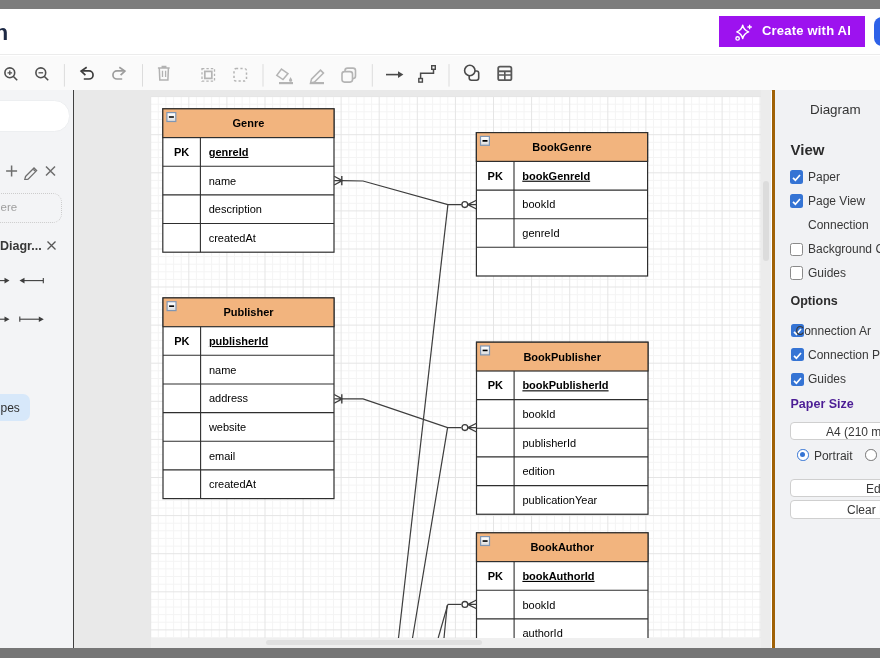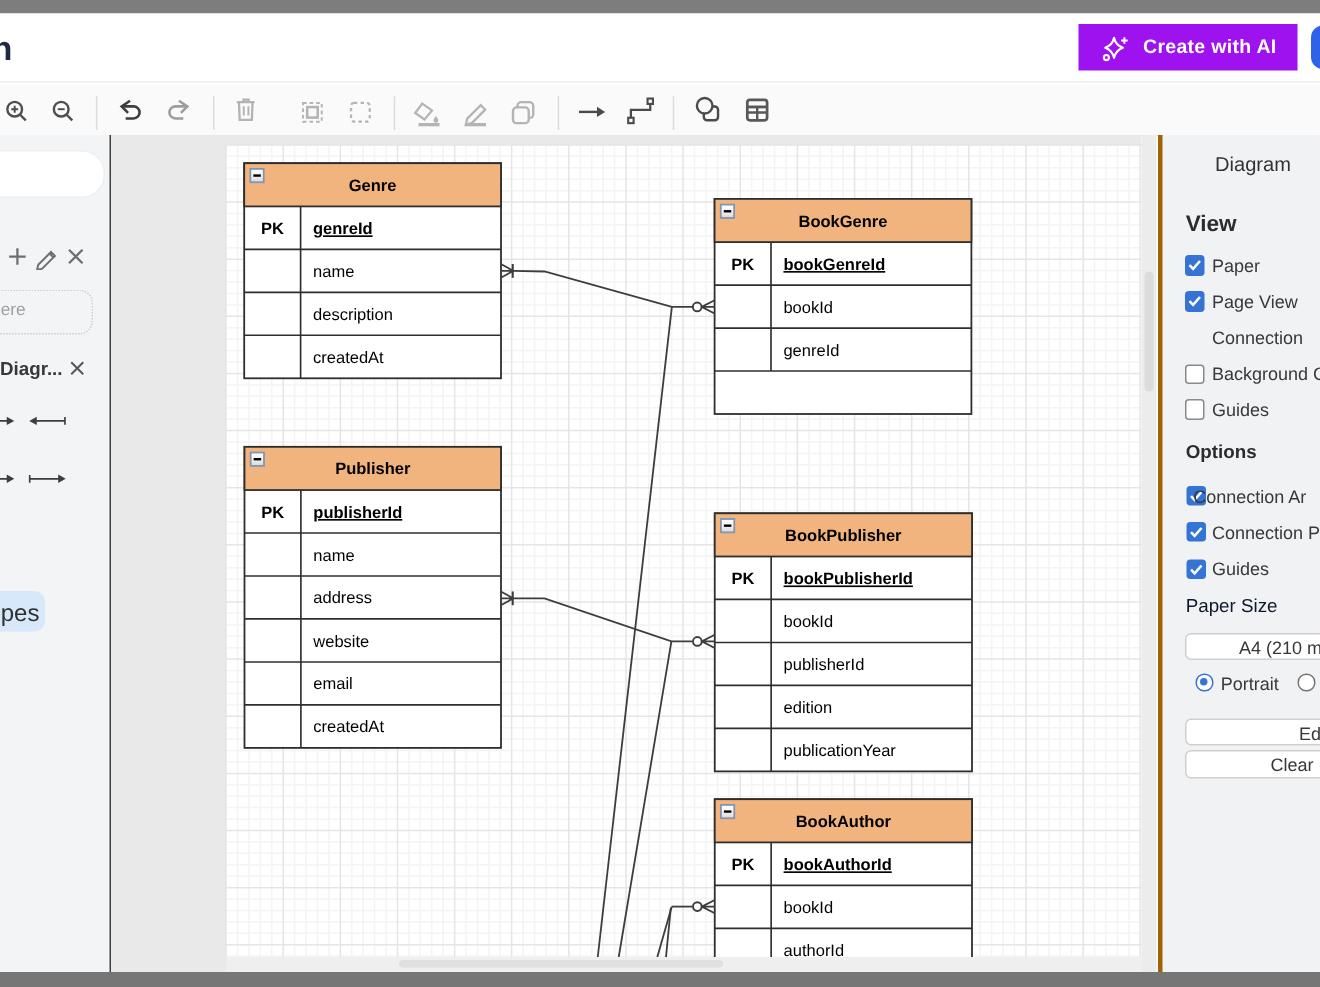--- a/index.html
+++ b/index.html
@@ -123,21 +123,21 @@
     <path d="M23.5,10.6 H43.3" fill="none"></path>
       <path d="M24.5,7.8 l-5,2.8 5,2.8 z" stroke="none"></path>
       <path d="M43.3,8 v5.2" fill="none"></path>
     <path d="M-6,49.2 H5.5" fill="none"></path>
       <path d="M4.5,46.4 l5,2.8 -5,2.8 z" stroke="none"></path>
     <path d="M19.8,46.6 v5.2" fill="none"></path>
       <path d="M19.8,49.2 H39.5" fill="none"></path>
       <path d="M38.8,46.4 l5,2.8 -5,2.8 z" stroke="none"></path>
   </svg>
   <div class="abs" style="left:-18px;top:304.2px;width:48px;height:27.1px;background:#d7e8fa;border-radius:7px"></div>
-  <div class="abs" style="left:0.5px;top:311px;font-size:16px;color:#303030">pes</div>
+  <div class="abs" style="left:0.5px;top:311px;font-size:12px;color:#303030">pes</div>
 </div>
 
 <div class="abs" style="left:74px;top:90px;width:687.4px;height:557.6px;background:#e9e9e9"></div>
 <svg class="abs" style="left:0;top:0" width="880" height="658" viewBox="0 0 880 658" font-family="Liberation Sans,sans-serif">
   <defs>
       <clipPath id="pg">
         <rect x="74" y="90" width="687.4" height="548"></rect>
       </clipPath>
   <linearGradient id="cbtn" x1="0" y1="0" x2="0" y2="1">
         <stop offset="0" stop-color="#ffffff"></stop>
@@ -282,21 +282,21 @@
         <path d="M3,6.8 L5.4,9.2 L10,4" stroke="#fff" stroke-width="1.7" fill="none"></path>
       </svg>
   </div>
   <div class="abs" style="left:33.5px;top:257.8px;font-size:12px;white-space:nowrap">Connection Po</div>
   <div class="abs" style="left:16.5px;top:282.5px;width:13.4px;height:13.4px;background:#3574d4;border-radius:2.5px">
     <svg width="13" height="13" viewBox="0 0 13 13">
         <path d="M3,6.8 L5.4,9.2 L10,4" stroke="#fff" stroke-width="1.7" fill="none"></path>
       </svg>
   </div>
   <div class="abs" style="left:33.5px;top:282.2px;font-size:12px">Guides</div>
-  <div class="abs" style="left:16px;top:306.5px;font-size:12.5px;font-weight:normal;color:#0f172a">Paper Size</div>
+  <div class="abs" style="left:16px;top:306.5px;font-size:12.5px;font-weight:bold;color:#4c1d95">Paper Size</div>
   <div class="abs" style="left:15.5px;top:331.7px;width:130px;height:16.2px;background:#fff;border:1px solid #cfcfcf;border-radius:4px"></div>
   <div class="abs" style="left:51.5px;top:334.5px;font-size:12px;white-space:nowrap">A4 (210 mm x 297 mm)</div>
   <div class="abs" style="left:22.6px;top:359px;width:11.5px;height:11.5px;border:1.6px solid #3574d4;border-radius:50%;box-sizing:border-box;background:#fff"></div>
   <div class="abs" style="left:25.9px;top:362.3px;width:5px;height:5px;background:#3574d4;border-radius:50%"></div>
   <div class="abs" style="left:39.4px;top:358.9px;font-size:12px">Portrait</div>
   <div class="abs" style="left:90.7px;top:359px;width:11.5px;height:11.5px;border:1.6px solid #757575;border-radius:50%;box-sizing:border-box;background:#fff"></div>
   <div class="abs" style="left:15.5px;top:388.6px;width:130px;height:16.5px;background:#fff;border:1px solid #cfcfcf;border-radius:4px"></div>
   <div class="abs" style="left:91.5px;top:391.6px;font-size:12px;white-space:nowrap">Edit Data...</div>
   <div class="abs" style="left:15.5px;top:410.3px;width:130px;height:16.4px;background:#fff;border:1px solid #cfcfcf;border-radius:4px"></div>
   <div class="abs" style="left:72.5px;top:413.3px;font-size:12px;white-space:nowrap">Clear Default Style</div>

